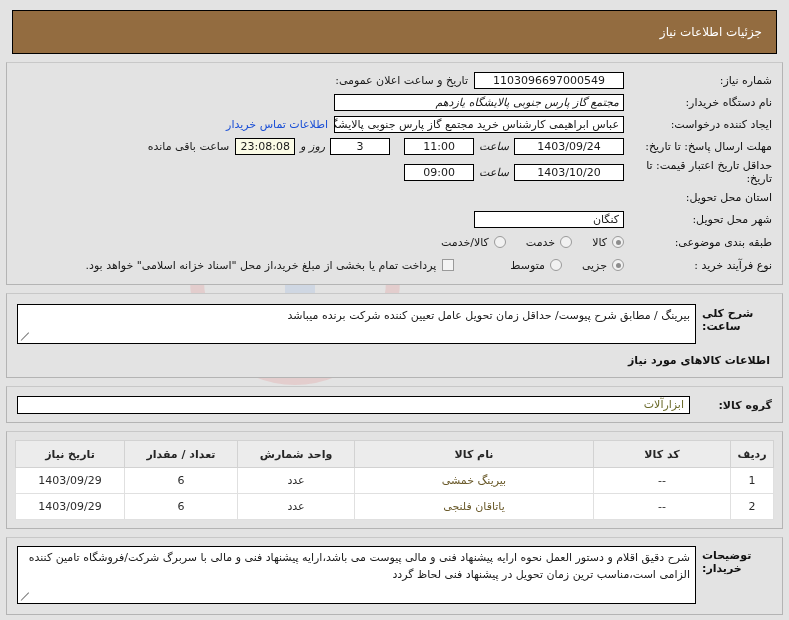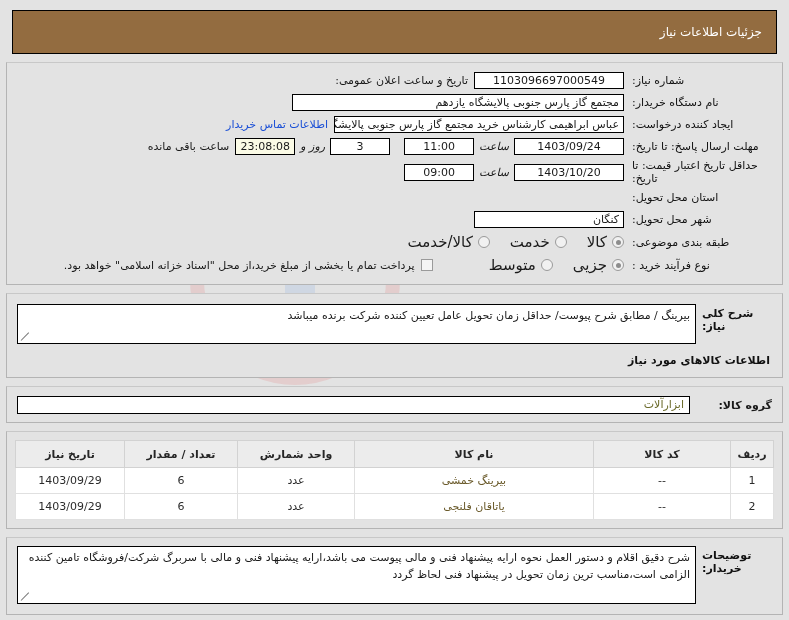--- a/index.html
+++ b/index.html
@@ -103,21 +103,21 @@
   
   .frow {
     display: flex;
     align-items: center;
     margin-bottom: 3px;
     min-height: 19px;
   }
   .flabel {
     width: 148px;
     flex: 0 0 148px;
-    text-align: left;
+    text-align: right;
     padding-left: 8px;
     font-size: 11px;
     color: #111;
     line-height: 1.25;
     box-sizing: border-box;
   }
   .flabel.two-line { line-height: 1.2; }
   .fbox {
     border: 1px solid #000000;
     background: #ffffff;
@@ -129,21 +129,21 @@
     overflow: hidden;
     white-space: nowrap;
   }
   .fbox.center { text-align: center; }
   .fbox.right  { text-align: right; }
   .fbox.num    { font-family: "DejaVu Sans", "Liberation Sans", sans-serif; direction: ltr; }
   .fbox.cream  { background: #fbfbe6; }
 
   .w-need-no   { width: 150px; }
   .w-date-pub  { width: 150px; }
-  .w-org       { width: 332px; }
+  .w-org       { width: 290px; font-style: italic; }
   .w-creator   { width: 290px; }
   .w-date      { width: 110px; }
   .w-time      { width: 70px; }
   .w-days      { width: 60px; }
   .w-clock     { width: 60px; }
   .w-prov      { width: 150px; }
 
   .mid-label {
     font-size: 11px;
     padding: 0 5px;
@@ -194,21 +194,21 @@
     flex: 0 0 12px;
   }
   .radio.checked::after {
     content: "";
     position: absolute;
     left: 2.5px; top: 2.5px;
     width: 5px; height: 5px;
     border-radius: 50%;
     background: #8d8d8d;
   }
-  .radio-label { font-size: 15px; }
+  .radio-label { font-size: 11px; }
 
   .chk {
     width: 12px; height: 12px;
     border: 1px solid #9a9a9a;
     background: #f4f4f4;
     box-sizing: border-box;
     display: inline-block;
     margin-left: 6px;
     flex: 0 0 12px;
   }
@@ -422,21 +422,21 @@
       <div class="radio-opt" style="margin-right:36px;">
         <span class="chk"></span>
         <span class="chk-text">پرداخت تمام یا بخشی از مبلغ خرید،از محل "اسناد خزانه اسلامی" خواهد بود.</span>
       </div>
     </div>
 
   </div>
 
   <div class="panel panel-desc">
     <div class="desc-row">
-      <div class="desc-label">شرح کلی نیاز:</div>
+      <div class="desc-label">شرح کلی ساعت:</div>
       <div class="textarea-box">بیرینگ / مطابق شرح پیوست/ حداقل زمان تحویل عامل تعیین کننده شرکت برنده میباشد<span class="resize-grip"></span></div>
     </div>
     <div class="section-title">اطلاعات کالاهای مورد نیاز</div>
   </div>
 
   <div class="panel panel-goods">
     <div class="goods-row">
       <div class="goods-label">گروه کالا:</div>
       <div class="goods-input">ابزارآلات</div>
     </div>

